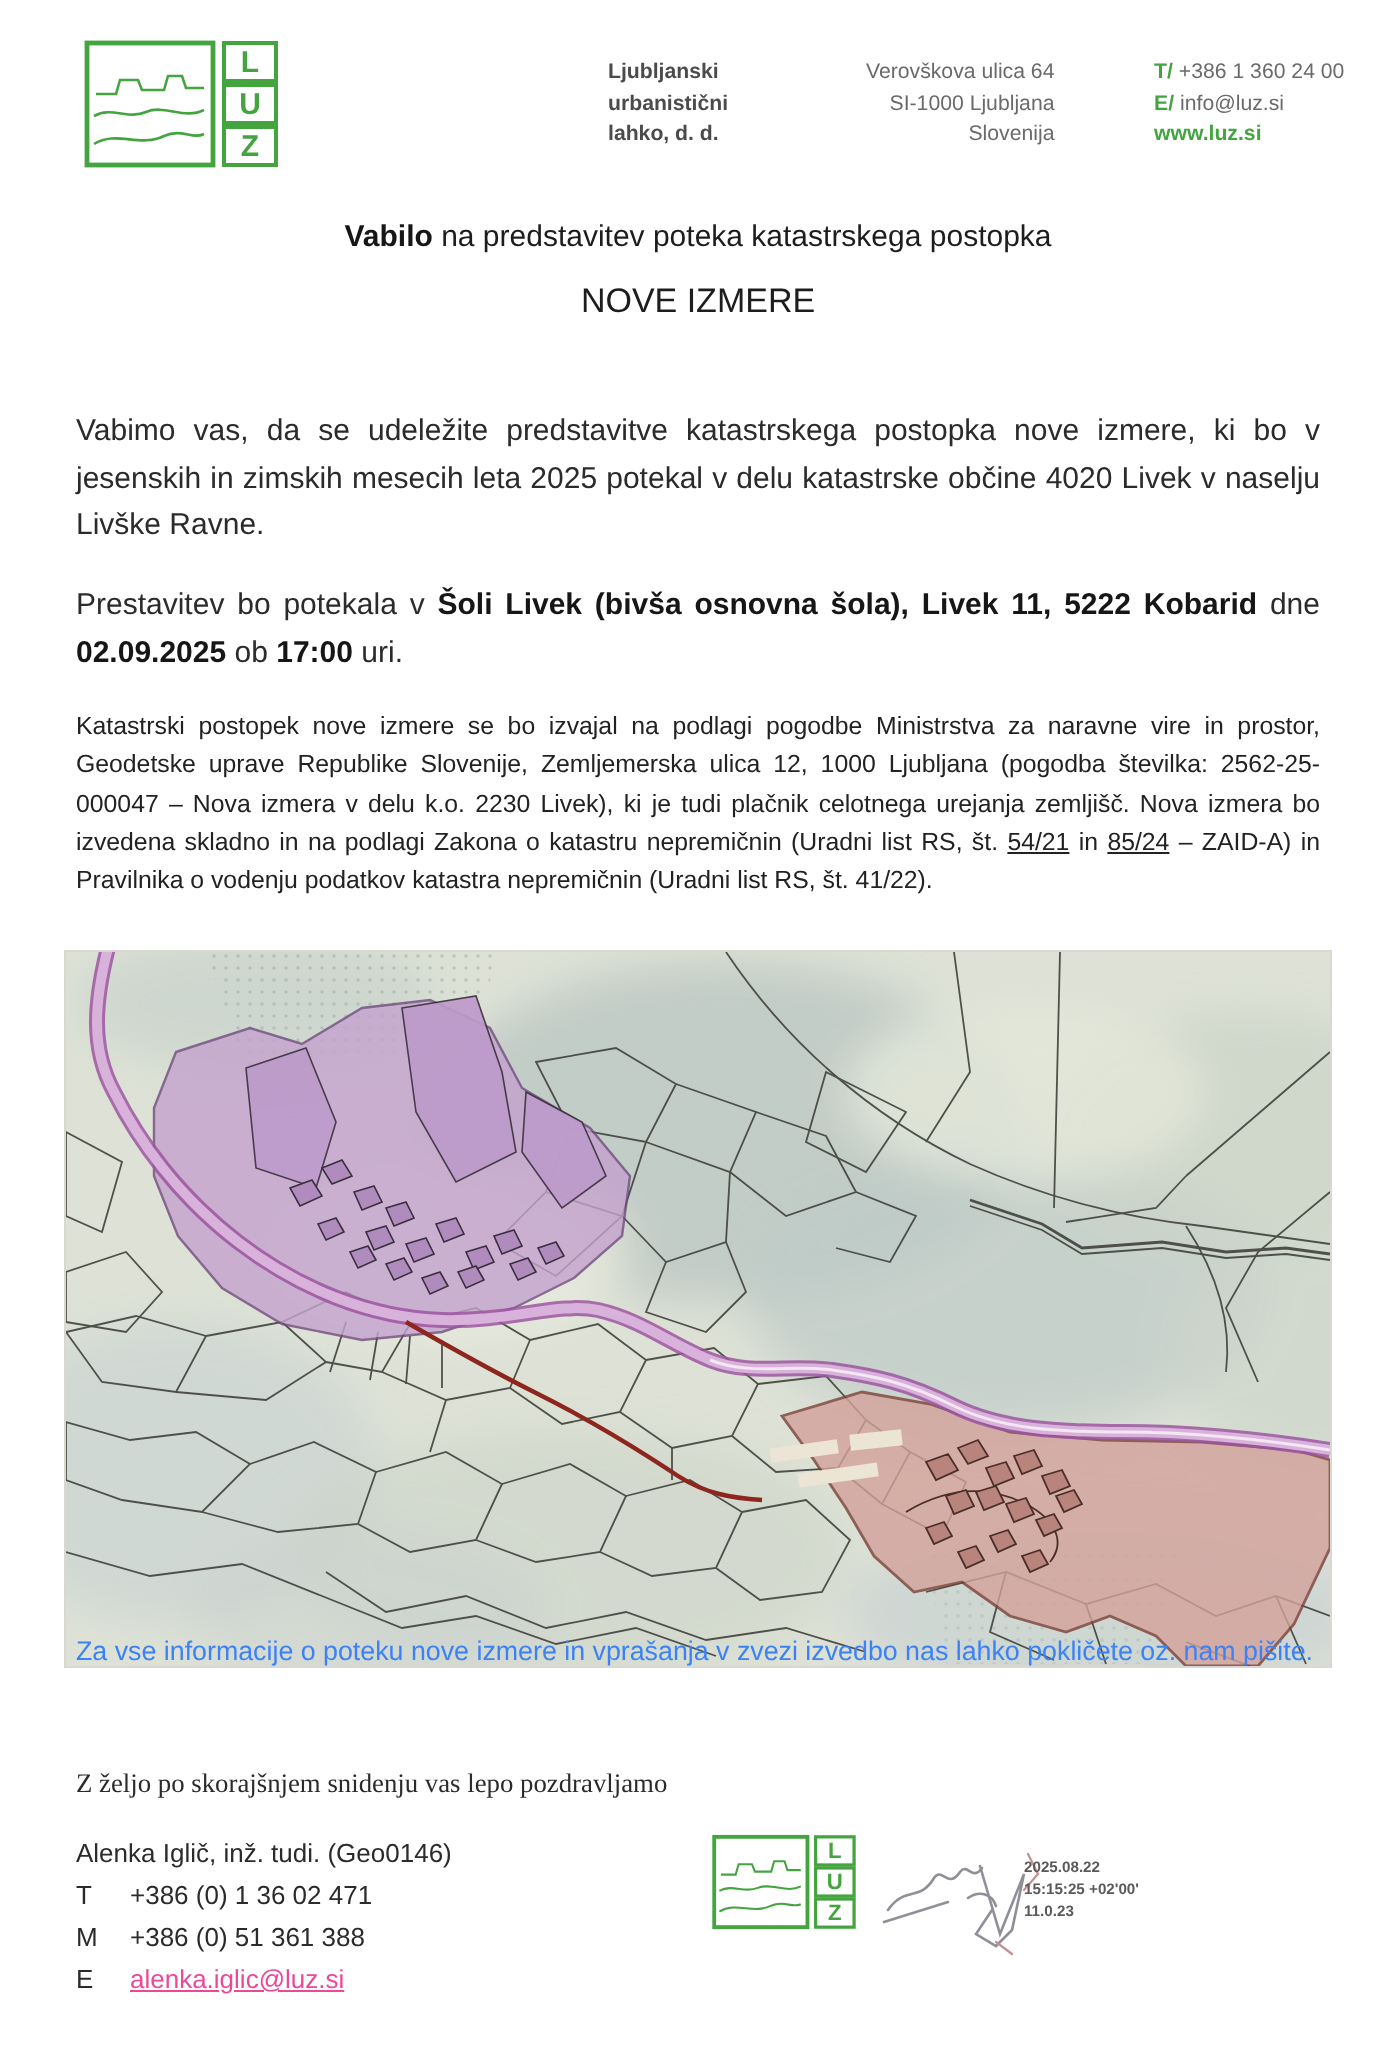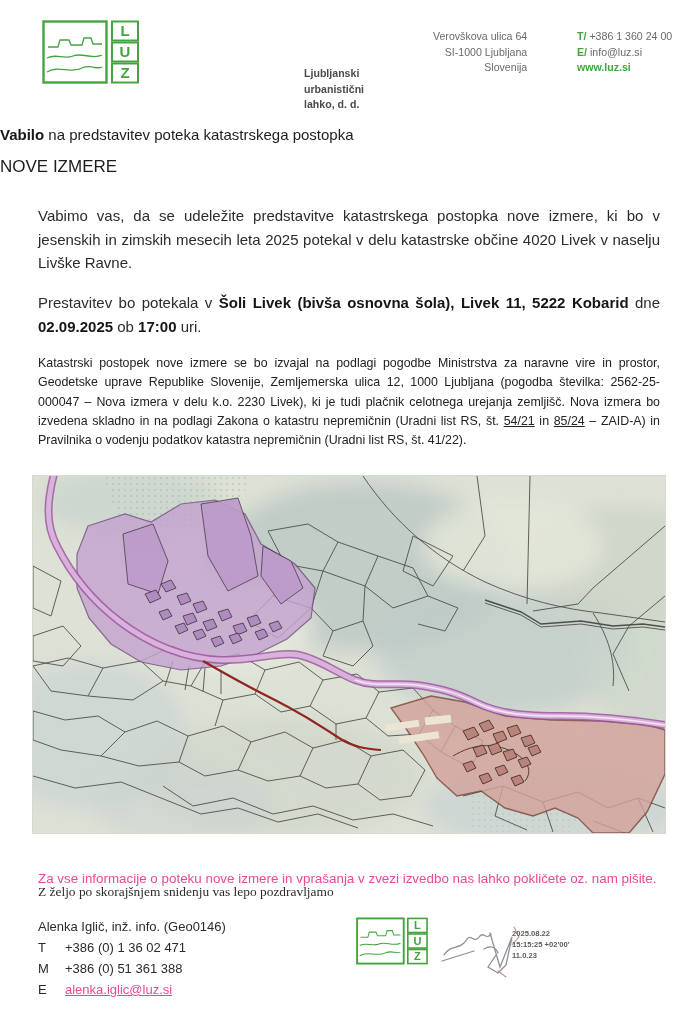--- a/index.html
+++ b/index.html
@@ -1,44 +1,44 @@
 <!DOCTYPE html>
 <html><head>
 <meta charset="utf-8">
 <style>
   html,body{margin:0;padding:0;background:#ffffff;}
   .page{position:relative;width:698px;height:1024px;background:#fff;overflow:hidden;
         font-family:"Liberation Sans","DejaVu Sans",sans-serif;color:#2b2b2b;}
   .abs{position:absolute;}
   
   .hdr-col{position:absolute;top:29px;font-size:10.6px;line-height:15.6px;}
-  .hdr-company{left:304px;font-weight:bold;color:#4b4b4b;margin-top:37px;}
+  .hdr-company{left:304px;font-weight:bold;color:#4b4b4b;}
   .hdr-address{left:433px;color:#6a6a6a;text-align:right;}
   .hdr-contact{left:577px;color:#6a6a6a;}
   .green-b{color:#44a540;font-weight:bold;}
   .pre{margin-right:3px;}
   
-  .tline{position:absolute;left:0;width:100%;text-align:left;color:#1d1d1d;margin-top:16px;}
+  .tline{position:absolute;left:0;width:100%;text-align:center;color:#1d1d1d;}
   .t1{top:110px;font-size:15px;}
   .t2{top:141px;font-size:17px;font-weight:normal;}
   .t3{top:163px;font-size:15px;font-weight:bold;}
   
   .para{position:absolute;left:38px;width:622px;font-size:15px;line-height:23.5px;
         text-align:justify;color:#2b2b2b;}
   .p1{top:204px;}
   .p2{top:291px;}
   .legal{position:absolute;left:38px;width:622px;top:354px;font-size:12.4px;
          line-height:19.3px;text-align:justify;color:#222;}
   .legal .ulink{text-decoration:underline;color:#222;cursor:pointer;}
   b{color:#161616;}
   
   .map{position:absolute;left:33px;top:476px;width:632px;height:357px;
        outline:1px solid #d8d8d0;}
   
-  .info{position:absolute;left:38px;top:871px;font-size:13.4px;color:#ec4899;}
+  .info{position:absolute;left:38px;top:818px;font-size:13.4px;color:#3b82f6;}
   .closing{position:absolute;left:38px;top:884px;font-size:13.4px;color:#2b2b2b;font-family:Liberation Serif, serif;}
   .sig-block{position:absolute;left:38px;top:919px;font-size:13px;color:#2b2b2b;}
   .sig-name{margin-bottom:3px;}
   .sig-row{height:21px;line-height:21px;}
   .sig-row .lbl{display:inline-block;width:27px;}
   a.email{color:#ec4899;text-decoration:underline;}
   .footer-logo{position:absolute;left:356px;top:917px;}
   .signature{position:absolute;left:440px;top:921px;}
   .stamp{position:absolute;left:512px;top:929px;font-size:7.6px;line-height:10.8px;color:#5a5a5a;font-weight:bold;}
 </style>
@@ -223,21 +223,21 @@
       <path d="M322,204 C342,212 362,206 383,209 C404,212 420,215 444,227 C468,239 498,240 528,240 C562,240 600,244 632,249" stroke="#f4e6f2" stroke-width="1.5"></path>
     </g>
 
     <path d="M170,185 C196,200 216,211 236,221 C260,233 282,246 306,262 C320,271 333,273 348,274" fill="none" stroke="#8e2620" stroke-width="2.2"></path>
   </svg>
 
   <div class="info">Za vse informacije o poteku nove izmere in vprašanja v zvezi izvedbo nas lahko pokličete oz. nam pišite.</div>
   <div class="closing">Z željo po skorajšnjem snidenju vas lepo pozdravljamo</div>
 
   <div class="sig-block">
-    <div class="sig-name">Alenka Iglič, inž. info. (Geo0146)</div>
+    <div class="sig-name">Alenka Iglič, inž. tudi. (Geo0146)</div>
     <div class="sig-row">
       <span class="lbl">T</span><span>+386 (0) 1 36 02 471</span>
     </div>
     <div class="sig-row">
       <span class="lbl">M</span><span>+386 (0) 51 361 388</span>
     </div>
     <div class="sig-row">
       <span class="lbl">E</span><a class="email" href="#">alenka.iglic@luz.si</a>
     </div>
   </div>

